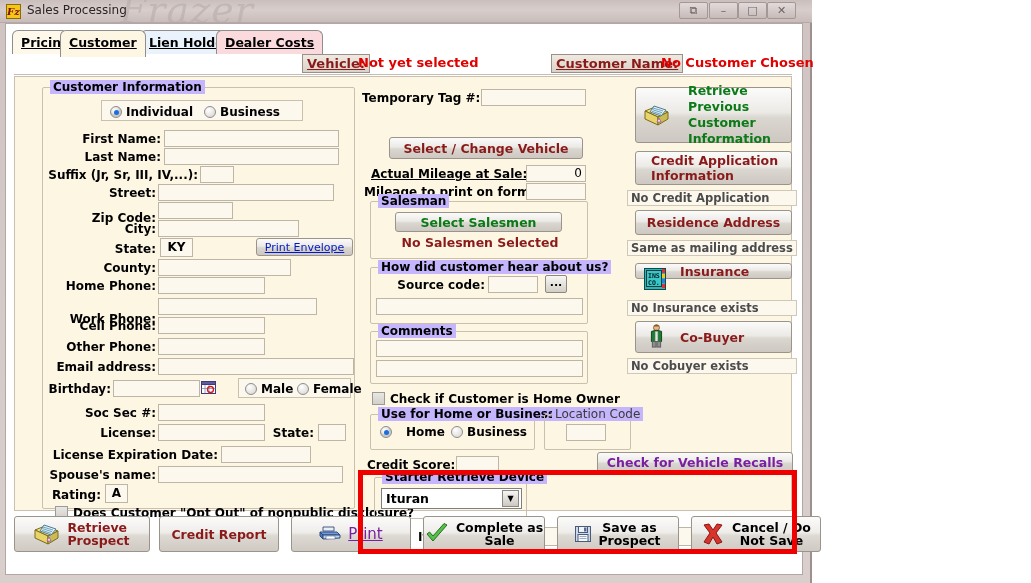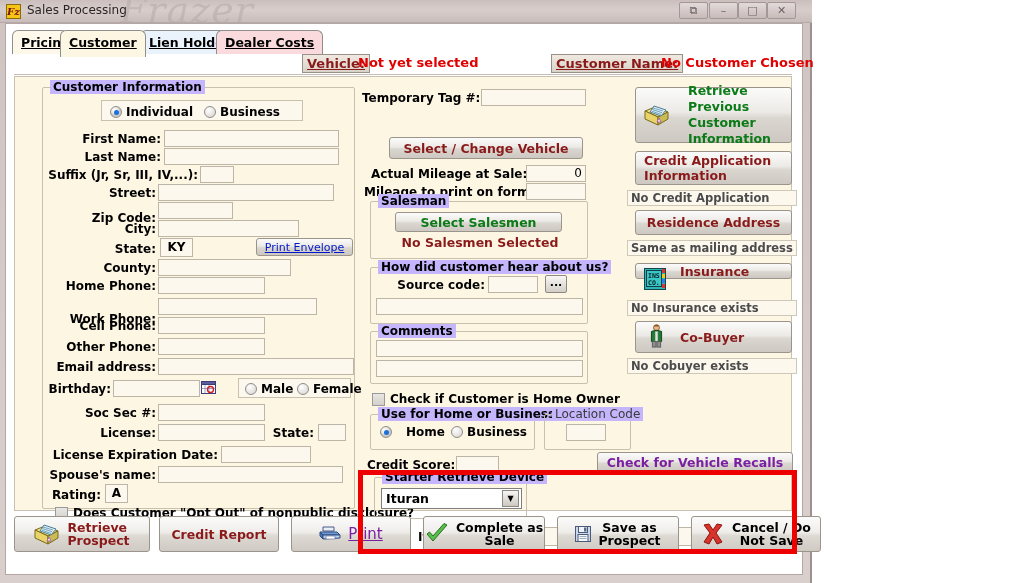--- a/index.html
+++ b/index.html
@@ -83,21 +83,21 @@
     height:16px;font-size:11.5px;font-weight:bold;color:#4b4b4b;padding:0 3px;line-height:14px;white-space:nowrap;}
 
   .radio{position:absolute;font-size:12px;font-weight:bold;color:#000;white-space:nowrap;
     display:flex;align-items:center;gap:4px;}
   .radio .dot{width:12px;height:12px;border-radius:50%;box-sizing:border-box;
     background:radial-gradient(circle at 35% 30%,#ffffff,#d6d2cc);border:1px solid #8d8d8d;display:inline-block;}
   .radio.on .dot{background:radial-gradient(circle at 35% 30%,#ffffff 0%,#e9e6e1 38%,#cdcac4 48%,#cdcac4 100%);position:relative;}
   .radio.on .dot:after{content:"";position:absolute;left:2.5px;top:2.5px;width:5px;height:5px;
     border-radius:50%;background:#1a6fe0;}
   .chk{position:absolute;font-size:12px;font-weight:bold;color:#000;white-space:nowrap;
-    display:flex;align-items:flex-end;gap:5px;}
+    display:flex;align-items:flex-start;gap:5px;}
   .chk .box{width:13px;height:13px;box-sizing:border-box;border:1px solid #9a9a9a;
     background:linear-gradient(to bottom,#e9e7e3,#d3d0ca);display:inline-block;}
 
   .combo{position:absolute;height:21px;background:#ffffff;border:1px solid #7f7f7f;
     box-sizing:border-box;font-size:12.5px;font-weight:bold;color:#000;padding:2px 0 0 4px;}
   .combo .arrow{position:absolute;right:2px;top:1px;width:17px;height:17px;
     background:linear-gradient(to bottom,#f6f5f3,#cdc8c1);border:1px solid #8d8781;box-sizing:border-box;
     display:flex;align-items:center;justify-content:center;font-size:8px;color:#000;}
 
   .ellip{position:absolute;height:18px;width:22px;box-sizing:border-box;
@@ -265,21 +265,21 @@
           <span class="box"></span>
           <span>Does Customer "Opt Out" of nonpublic disclosure?</span>
         </div>
       </div>
 
       <div class="lbl" style="left:347px;top:14px;width:116px;">Temporary Tag #:</div>
       <div class="fld" style="left:466px;top:12px;width:105px;"></div>
 
       <div class="btn" style="left:374px;top:60px;width:194px;height:22px;">Select / Change Vehicle</div>
 
-      <div class="lbl" style="left:356px;top:90px;width:152px;">Actual Mileage at Sale:</div>
+      <div class="lbl" style="left:356px;top:90px;width:152px;text-decoration:underline;">Actual Mileage at Sale:</div>
       <div class="fld right" style="left:511px;top:88px;width:60px;">0</div>
 
       <div class="lbl" style="left:349px;top:108px;width:159px;">Mileage to print on forms:</div>
       <div class="fld" style="left:511px;top:106px;width:60px;"></div>
 
       <div class="gb" style="left:355px;top:124px;width:218px;height:58px;">
         <div class="gbt">Salesman</div>
         <div class="btn green" style="left:24px;top:10px;width:167px;height:20px;">Select Salesmen</div>
         <div style="position:absolute;left:0;top:33px;width:218px;text-align:center;font-size:12.5px;font-weight:bold;color:#8a1a1a;">No Salesmen Selected</div>
       </div>
@@ -343,21 +343,21 @@
           <path d="M14 13 L24 8 L24 15 L14 21 Z" fill="#cbbb55" stroke="#7a6a1e"></path>
           <path d="M10 2 L22 6 L17 12 L6 8 Z" fill="#dff0f7" stroke="#4f7d96"></path>
           <line x1="9" y1="4" x2="19" y2="7" stroke="#6fa3bd"></line>
           <line x1="8.4" y1="5.6" x2="18" y2="8.7" stroke="#6fa3bd"></line>
           <line x1="7.8" y1="7.2" x2="17" y2="10.4" stroke="#6fa3bd"></line>
           <path d="M13 18 l2 -4 l2 4 z" fill="#fff" stroke="#a75fa7"></path>
         </svg>
         <span>Retrieve Previous Customer Information</span>
       </div>
 
-      <div class="btn" style="left:620px;top:74px;width:157px;height:34px;text-align:left;justify-content:flex-start;padding-left:8px;line-height:15px;">
+      <div class="btn" style="left:620px;top:74px;width:157px;height:34px;text-align:left;justify-content:flex-start;padding-left:15px;line-height:15px;">
         <span>Credit Application Information</span>
       </div>
       <div class="statusbox" style="left:612px;top:113px;width:170px;">No Credit Application</div>
 
       <div class="btn" style="left:620px;top:133px;width:157px;height:25px;">Residence Address</div>
       <div class="statusbox" style="left:612px;top:163px;width:170px;">Same as mailing address</div>
 
       <div class="btn" style="left:620px;top:186px;width:157px;height:16px;text-align:left;justify-content:flex-start;padding-left:44px;">
         <svg class="ico ico-ins" viewBox="0 0 24 22" style="position:absolute;left:8px;top:4px;">
           <rect x="0.5" y="0.5" width="21" height="21" fill="#2fb5b5" stroke="#12484d"></rect>

